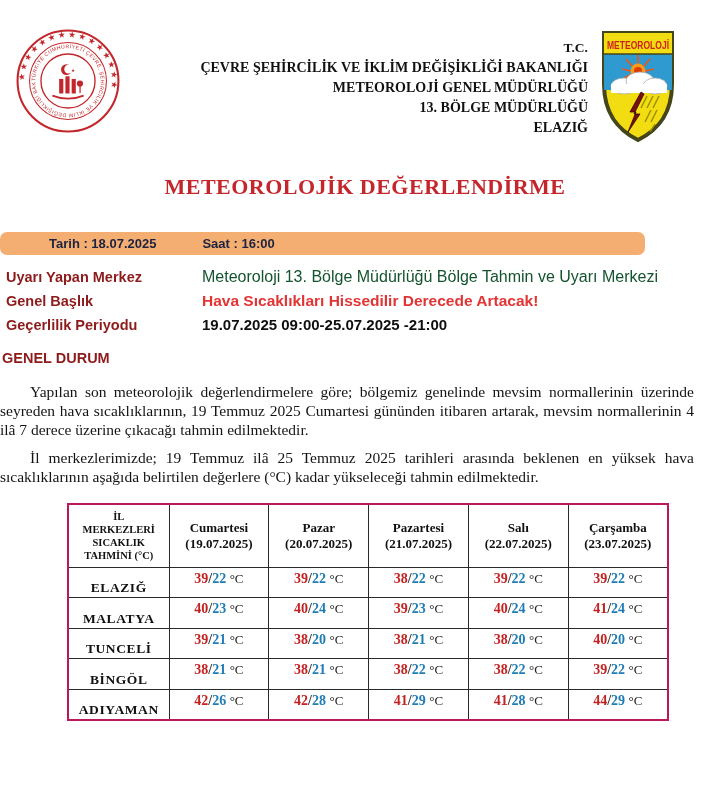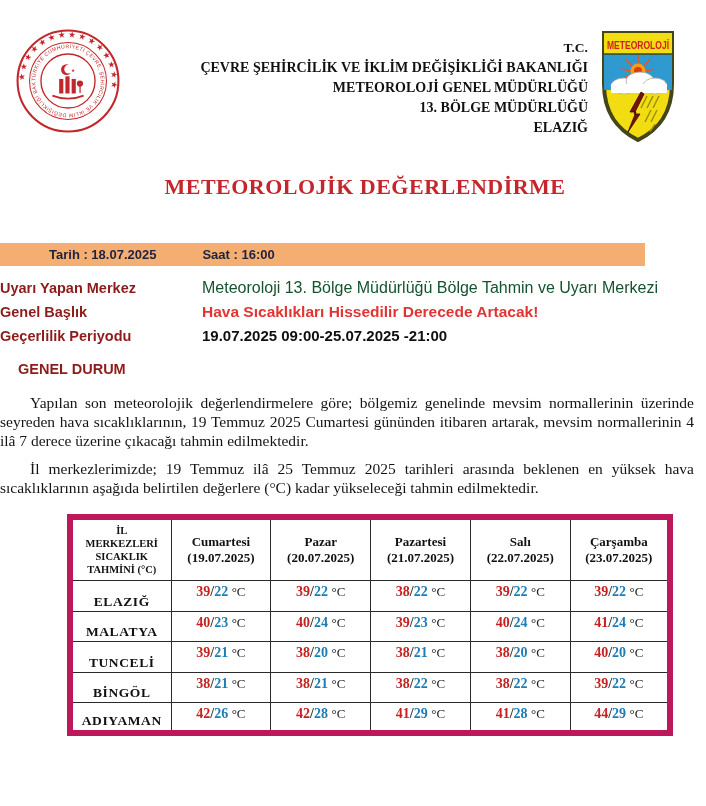--- a/index.html
+++ b/index.html
@@ -24,51 +24,51 @@
   .head-text{width:470px;margin:16px auto;padding-top:22px;text-align:right;}
   .head-line{font-weight:bold;font-size:14px;line-height:20px;color:#111;}
   .head-line.tc{font-size:13.5px;}
   
   .doc-title{
     margin-top:13px;text-align:center;font-weight:bold;font-size:22px;
     letter-spacing:.5px;color:var(--title-red);margin-left:24px;
   }
   
   .date-bar{
-    margin-top:43px;width:645px;height:23px;background:var(--accent-orange);
+    margin-top:32px;width:645px;height:23px;background:var(--accent-orange);
     display:flex;align-items:center;
     font-family:"Liberation Sans","DejaVu Sans",sans-serif;
-    font-weight:bold;font-size:13px;color:#1c2340;
+    font-weight:bold;font-size:13px;color:#1c2340;border-radius:7px;
   }
   .date-bar .date{margin-left:49px;}
   .date-bar .time{margin-left:46px;}
   
   .info-block{margin-top:13px;font-family:"Liberation Sans","DejaVu Sans",sans-serif;}
   .info-row{display:flex;align-items:baseline;margin-bottom:6px;}
-  .info-label{width:202px;padding-left:0;flex:0 0 202px;
+  .info-label{width:202px;padding-left:6px;flex:0 0 202px;
     font-weight:bold;font-size:14.5px;color:var(--maroon);}
   .info-value{font-size:16px;color:#14532d;}
   .info-value.warning{font-weight:bold;font-size:15.5px;color:var(--warning-red);}
   .info-value.period{font-weight:bold;font-size:15px;color:#0f0f0f;}
   
   .section-heading{
-    margin-top:17px;padding-left:18px;
+    margin-top:17px;padding-left:2px;
     font-family:"Liberation Sans","DejaVu Sans",sans-serif;
     font-weight:bold;font-size:14.5px;color:var(--maroon);
   }
   
   .body-par{
     margin-top:16px;padding-right:12px;text-align:justify;
     font-size:15.5px;line-height:19px;color:#141414;text-indent:30px;
   }
   .body-par + .body-par{margin-top:9px;}
   
   table.forecast{
     margin:17px 0 0 67px;width:600px;border-collapse:collapse;
-    border:6px solid #be185d;table-layout:fixed;
+    border:2px solid #be185d;table-layout:fixed;
   }
   table.forecast th,table.forecast td{border:1px solid #2a2a2a;text-align:center;}
   col.c-city{width:101px;}
   col.c-day{width:99.8px;}
   th.corner{font-size:10.5px;line-height:13px;font-weight:bold;color:#111;padding:4px 0;}
   th.day-col{font-size:13px;font-weight:bold;color:#111;height:63px;vertical-align:middle;}
   th.day-col .date-line{display:block;}
   td.city-cell{
     height:30.5px;vertical-align:bottom;padding-bottom:1px;
     font-weight:bold;font-size:13.5px;letter-spacing:.6px;color:#111;

